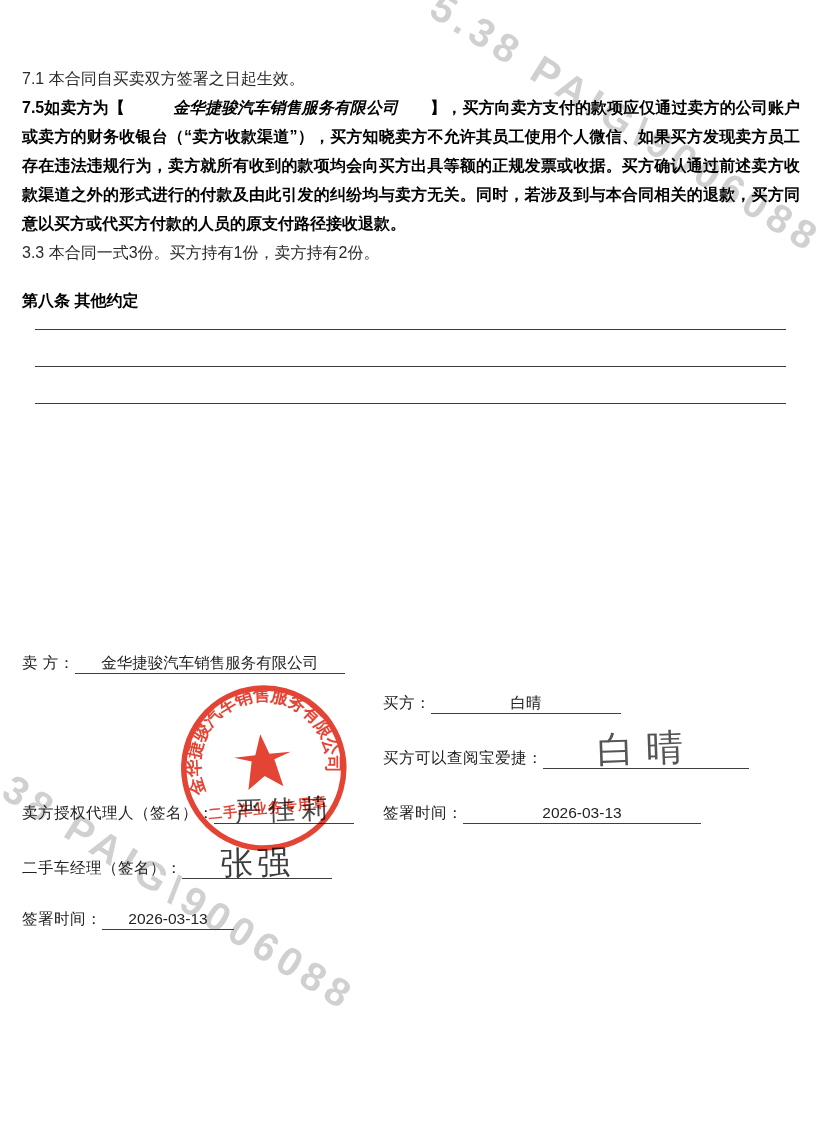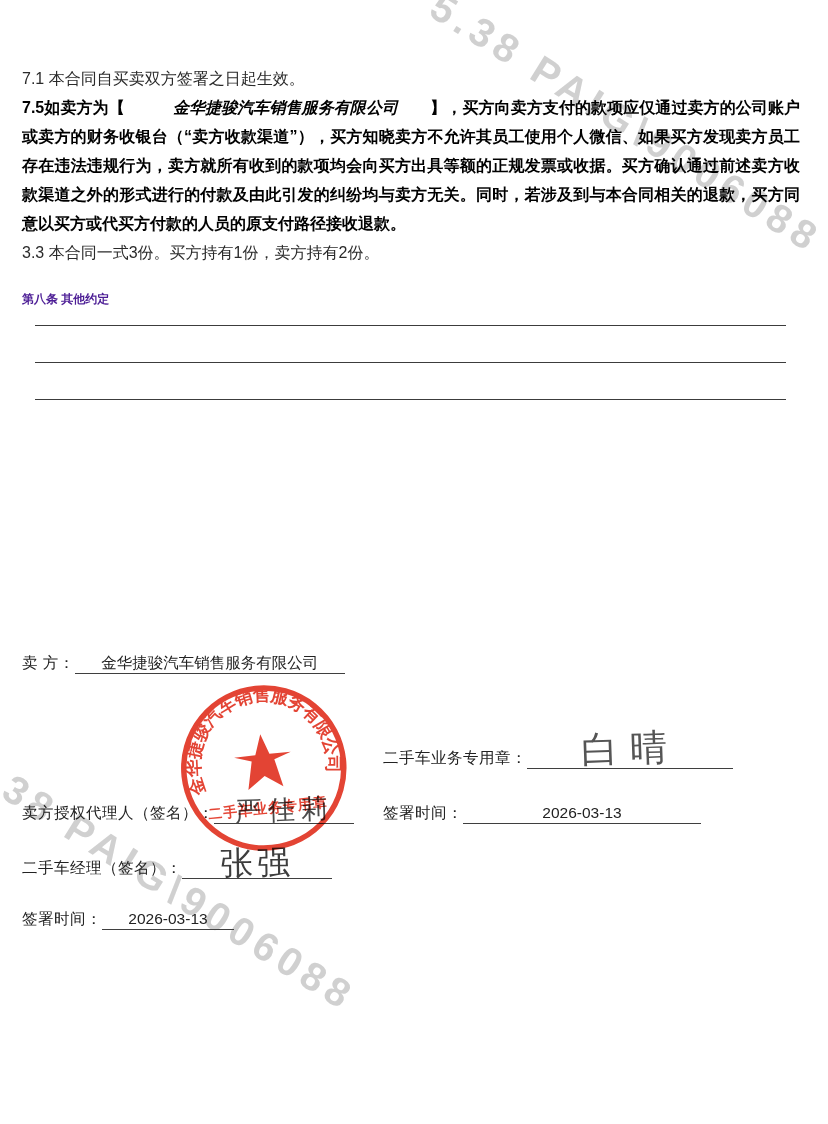--- a/index.html
+++ b/index.html
@@ -34,23 +34,23 @@
     line-height:29px;
     text-align:justify;
     color:#2a2a2a;
   }
   .clause .b{font-weight:bold;color:#000;}
   .clause .i{font-style:italic;}
   
   .section8{padding:0 28px 0 22px;}
   .section8 h3{
     margin:24px 0 0 0;
-    font-size:12px;
+    font-size:16px;
     font-weight:bold;
-    color:#4c1d95;
+    color:#000000;
   }
   .blank-line{
     height:36px;
     margin:0 14px 0 13px;
     border-bottom:1.6px solid #3c3c3c;
   }
   .blank-line.first{height:17px;}
   
   .sig-row{
     position:absolute;
@@ -127,22 +127,25 @@
   <div class="sig-row sl3">
     <span class="lbl">卖方授权代理人（签名）：</span><span class="line"><span class="hw hw-consultant">严佳莉</span></span>
   </div>
   <div class="sig-row sl4">
     <span class="lbl">二手车经理（签名）：</span><span class="line"><span class="hw hw-manager">张强</span></span>
   </div>
   <div class="sig-row sl5">
     <span class="lbl">签署时间：</span><span class="line"><span>2026-03-13</span></span>
   </div>
 
+  <div class="sig-row sr1">
+    <span class="lbl">买方：</span><span class="line"><span>白晴</span></span>
+  </div>
   <div class="sig-row sr2">
-    <span class="lbl">二手车业务专用章：</span><span class="line"><span class="hw hw-buyer">白晴</span></span>
+    <span class="lbl">买方可以查阅宝爱捷：</span><span class="line"><span class="hw hw-buyer">白晴</span></span>
   </div>
   <div class="sig-row sr3">
     <span class="lbl">签署时间：</span><span class="line"><span>2026-03-13</span></span>
   </div>
 
   <svg class="seal" viewBox="0 0 176 176">
     <circle class="seal-stroke" cx="88" cy="86" r="80" fill="none" stroke-width="5.5" stroke="#e02a18"></circle>
     <defs>
       <path id="sealArc" d="M 27.8,104.4 A 64,64 0 1 1 148.2,104.4" fill="none"></path>
     </defs>

